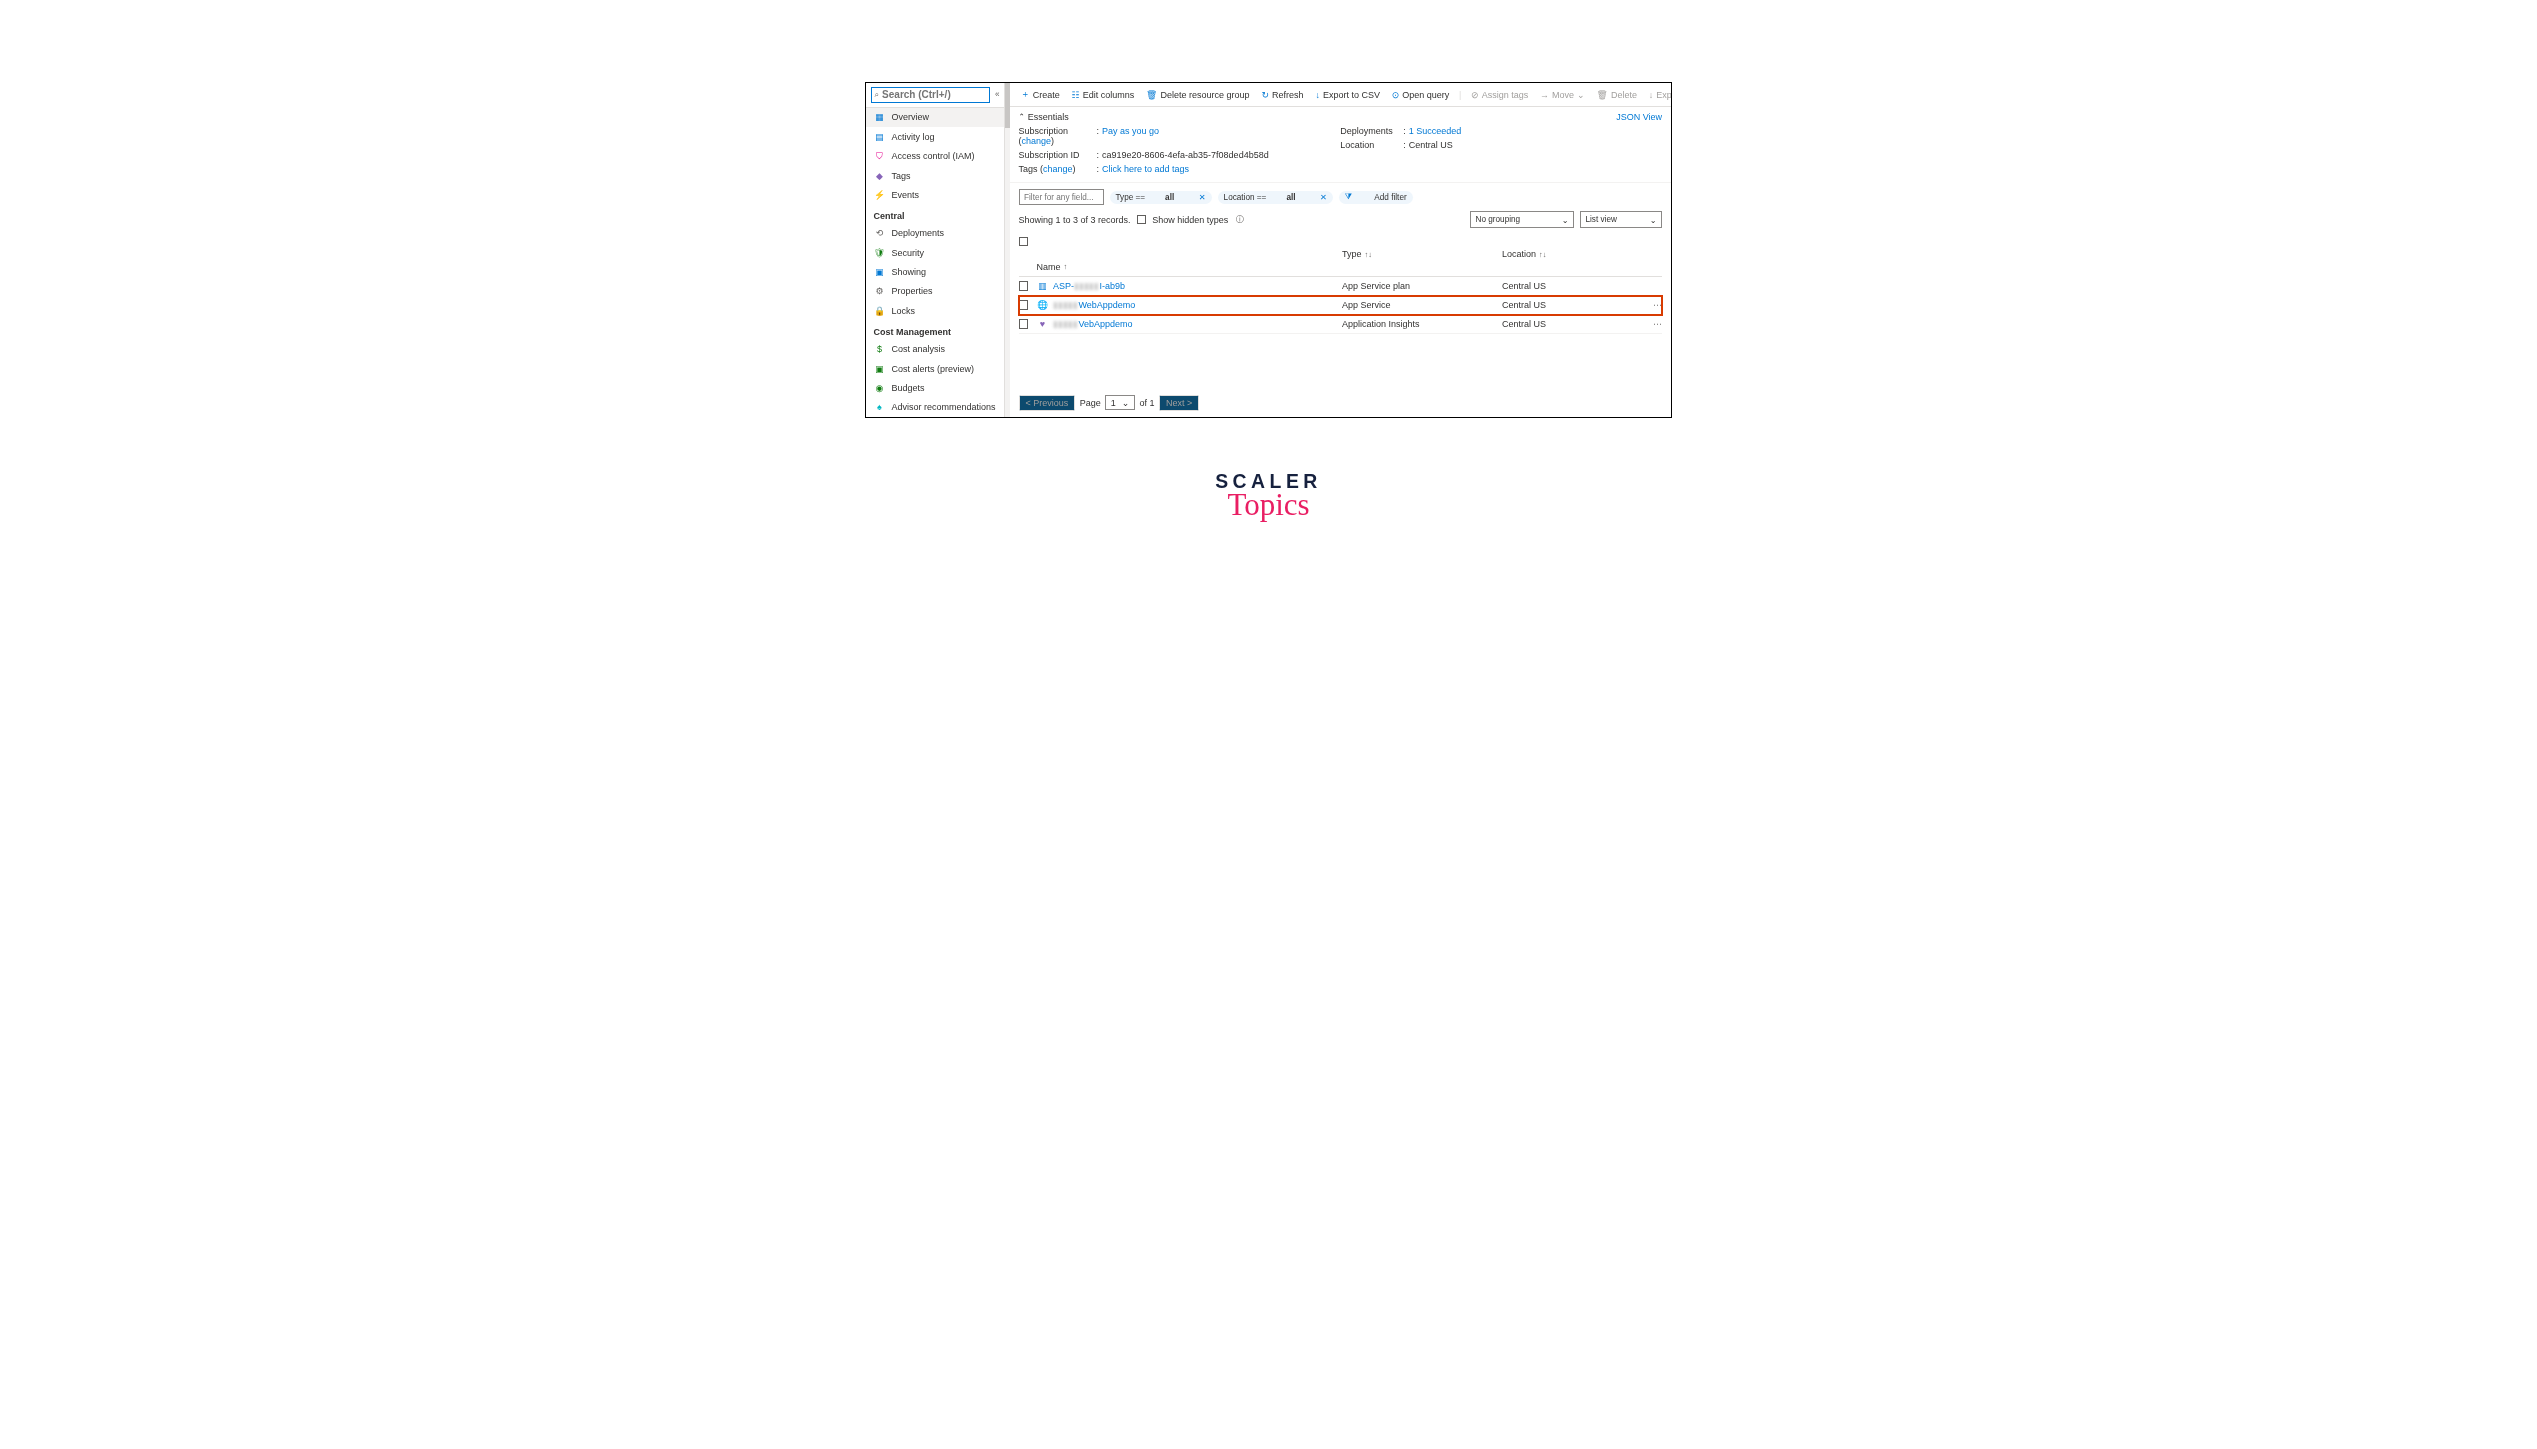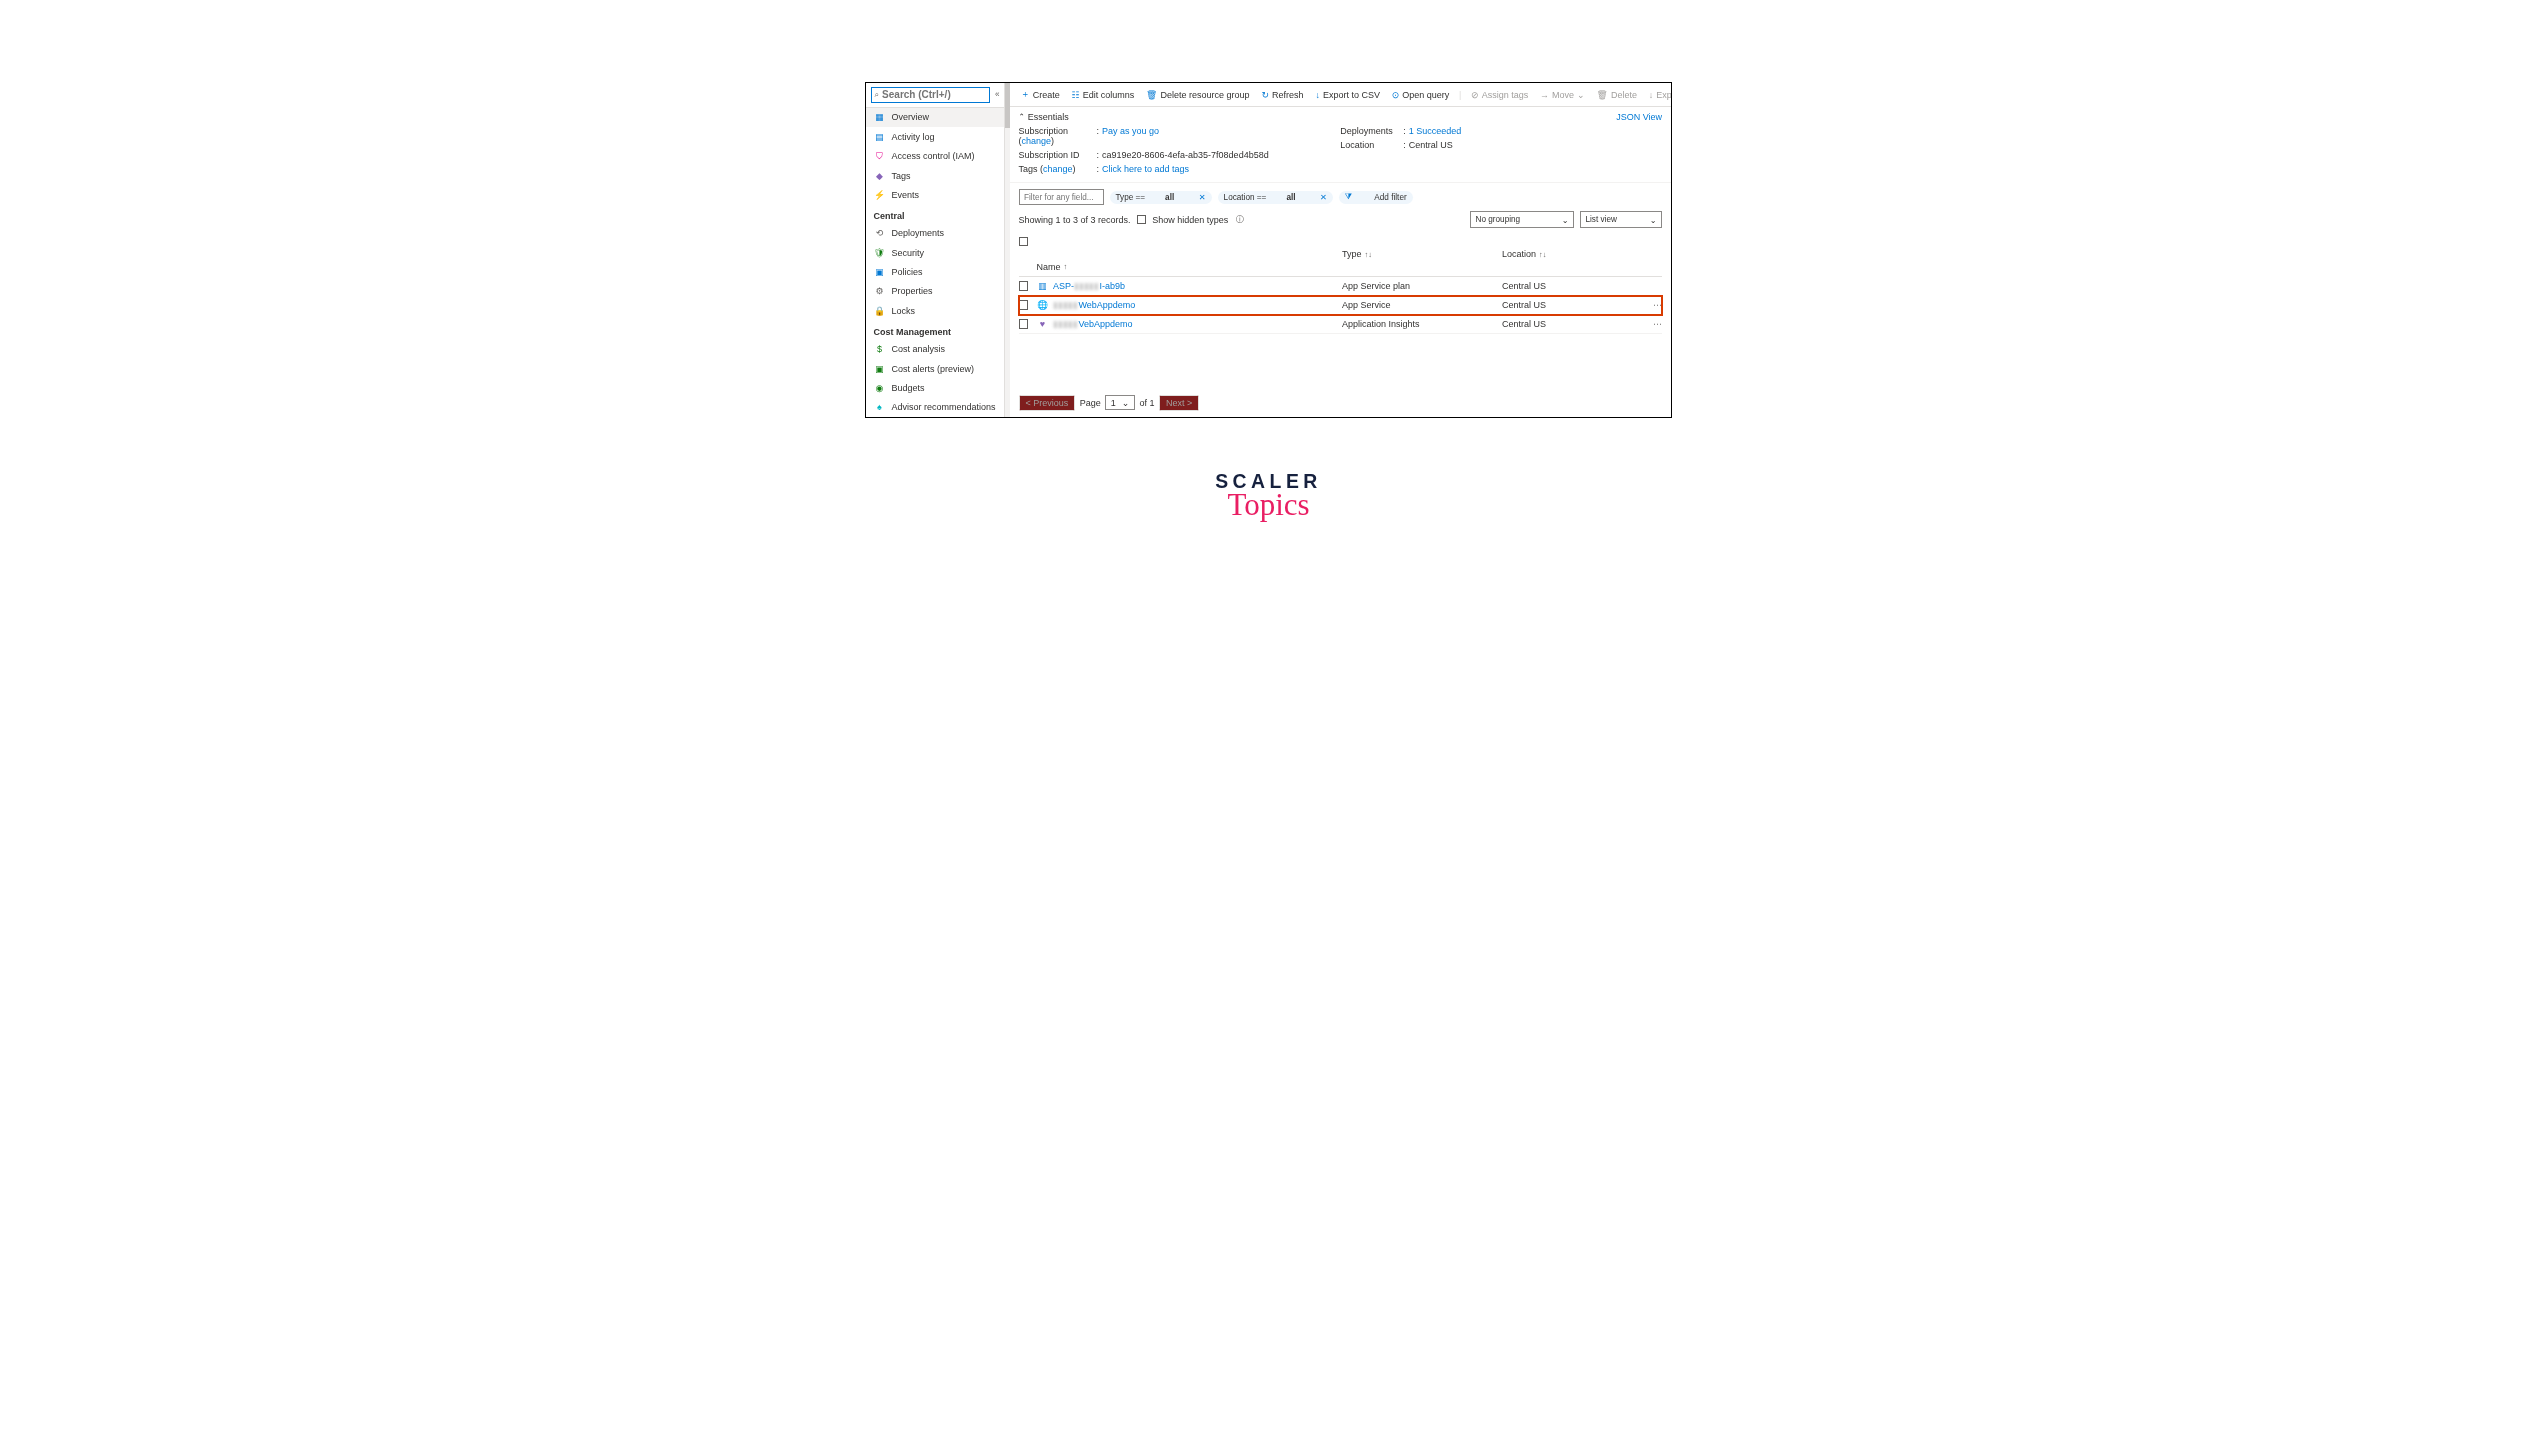--- a/index.html
+++ b/index.html
@@ -55,21 +55,21 @@
 .trow { display: flex; align-items: center; padding: 3px 0; border-bottom: 0.7px solid #f3f2f1; font-size: 9px; position: relative; }
 .trow.highlight { outline: 2.2px solid #d83b01; outline-offset: -1.5px; }
 .td-chk { width: 18px; display: flex; align-items: center; }
 .td-name { flex: 1; display: flex; align-items: center; }
 .td-name .ri { width: 12px; height: 12px; margin-right: 4.5px; display: flex; align-items: center; justify-content: center; }
 .td-name .blur { color: #ccc; filter: blur(1.5px); margin-right: 0.7px; }
 .td-type { width: 160px; }
 .td-loc { width: 145px; }
 .td-more { width: 15px; color: #605e5c; cursor: pointer; text-align: right; }
 .pager { display: flex; align-items: center; padding: 6px 9px; gap: 4.5px; font-size: 9px; margin-top: auto; }
-.pbtn { background: #7f1d1d; border: 0.7px solid #e1dfdd; padding: 2.2px 6px; color: #a19f9d; border-radius: 1.5px; }
+.pbtn { background: #0c4a6e; border: 0.7px solid #e1dfdd; padding: 2.2px 6px; color: #a19f9d; border-radius: 1.5px; }
 .page-sel { border: 0.7px solid #8a8886; padding: 1.5px 4.5px; display: flex; align-items: center; gap: 6px; }
 .watermark { position: fixed; left: 50%; transform: translateX(-50%); top: 470px; text-align: center; }
 .watermark .wm1 { font-family: Arial, sans-serif; font-weight: 900; font-size: 19.4px; letter-spacing: 4.5px; color: #16213e; }
 .watermark .wm2 { font-family: cursive; font-size: 31px; color: #e91e63; margin-top: -6px; }
 .scrollbar-track { width: 4.5px; background: #f3f2f1; position: relative; }
 .scrollbar-thumb { width: 4.5px; height: 45px; background: #c8c6c4; position: absolute; top: 0; }
 </style>
 </head>
 <body>
 
@@ -110,21 +110,21 @@
       <div class="nav-item">
         <span class="ni-icon" style="color:#605e5c">⟲</span>
         <span>Deployments</span>
       </div>
       <div class="nav-item">
         <span class="ni-icon" style="color:#107c10">🛡</span>
         <span>Security</span>
       </div>
       <div class="nav-item">
         <span class="ni-icon" style="color:#0078d4">▣</span>
-        <span>Policies</span>
+        <span>Showing</span>
       </div>
       <div class="nav-item">
         <span class="ni-icon" style="color:#605e5c">⚙</span>
         <span>Properties</span>
       </div>
       <div class="nav-item">
         <span class="ni-icon" style="color:#605e5c">🔒</span>
         <span>Locks</span>
       </div>
 

